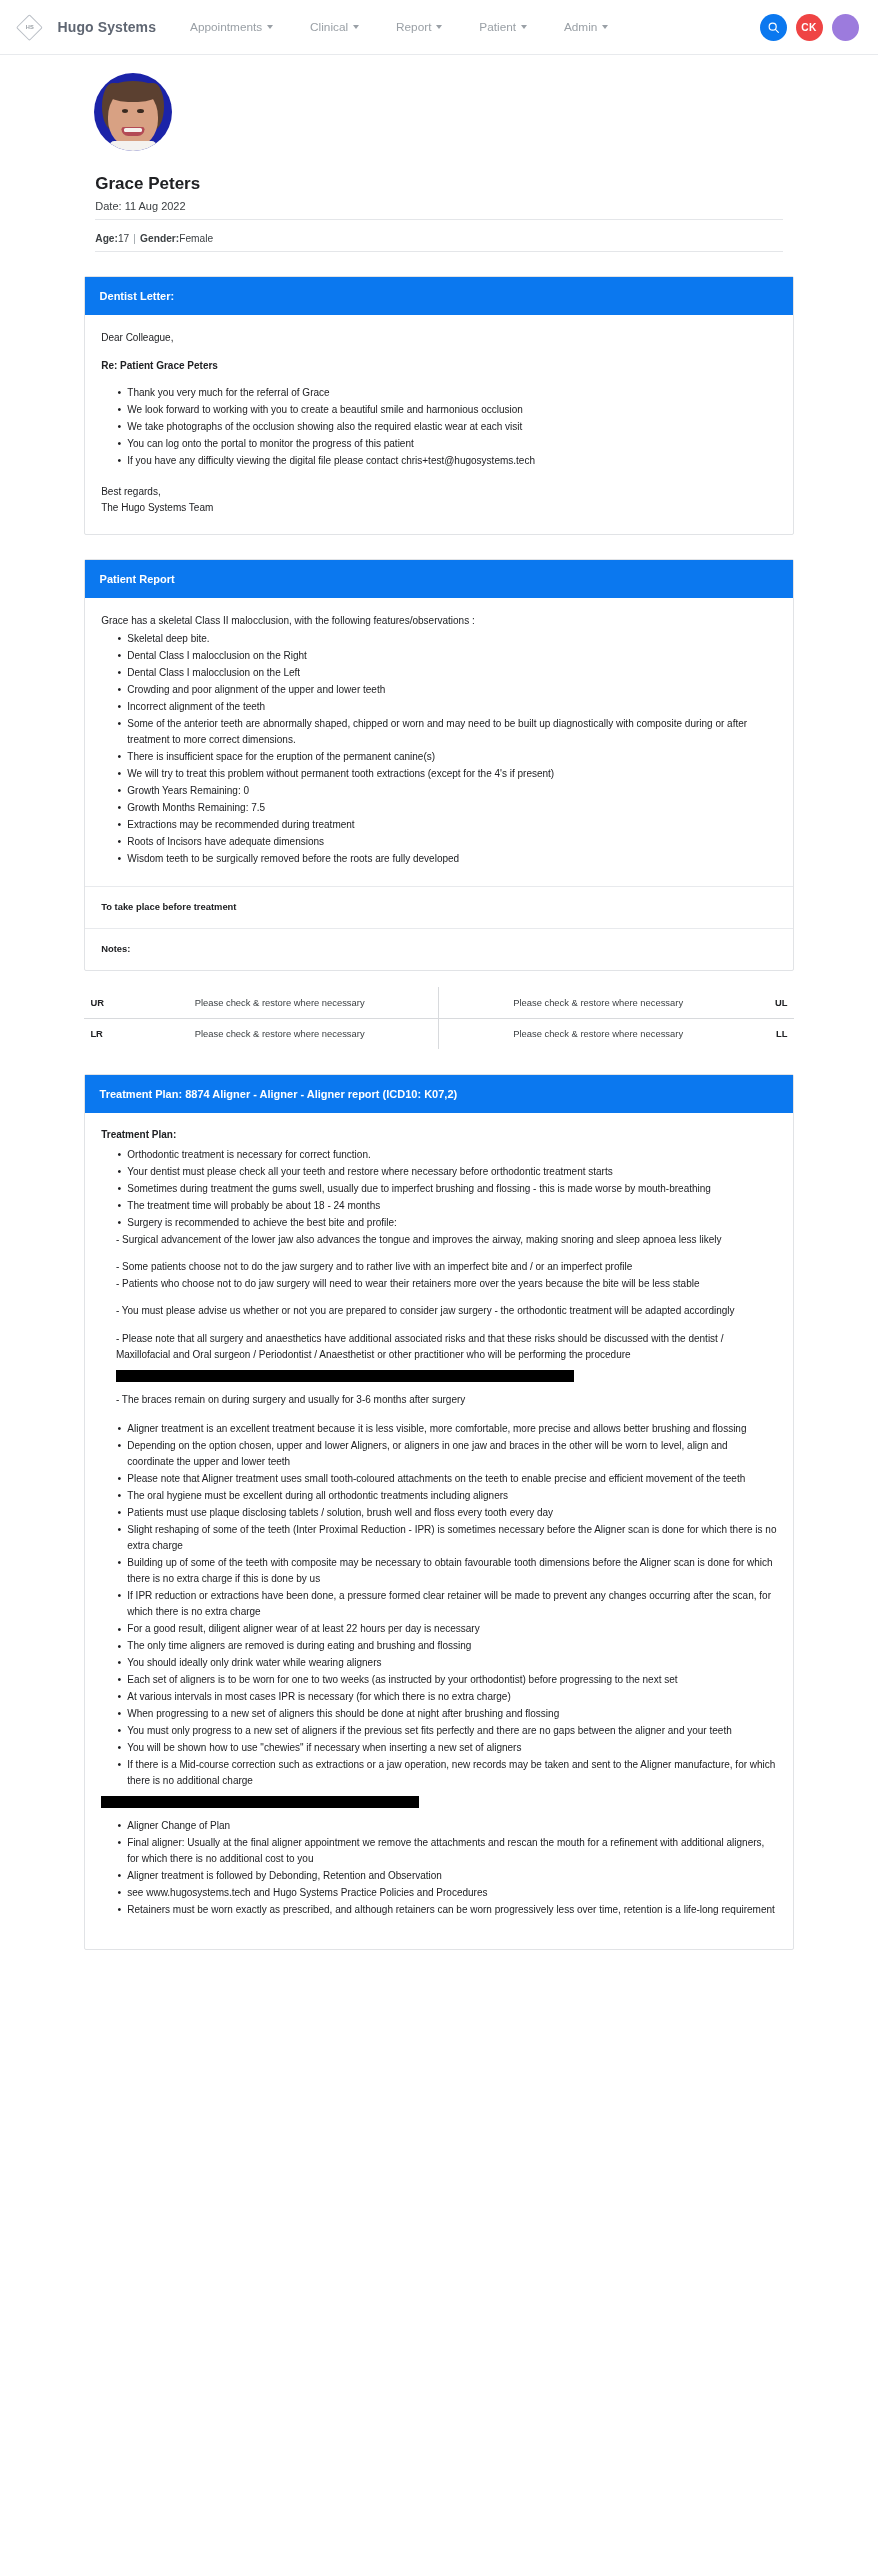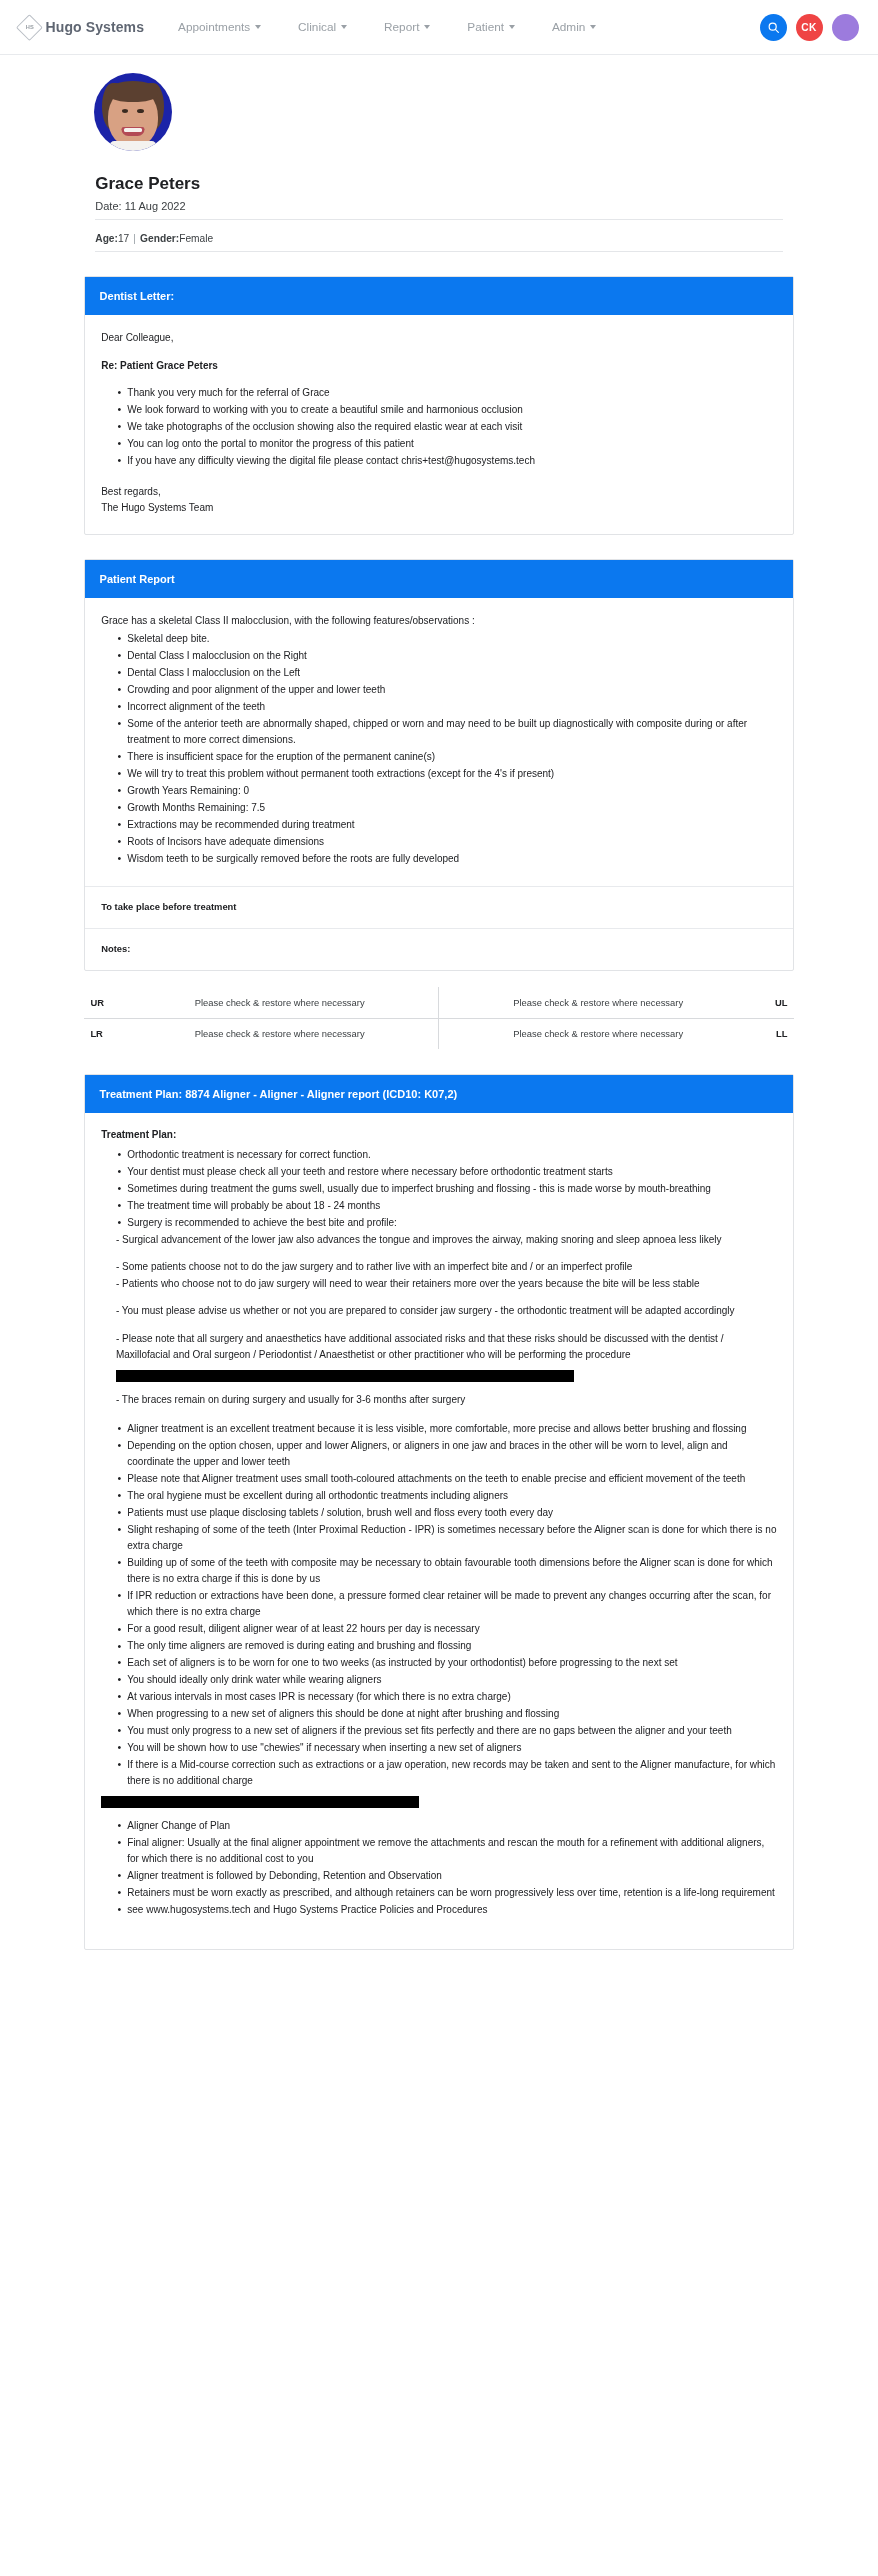--- a/index.html
+++ b/index.html
@@ -14,21 +14,21 @@
 
   
   .navbar {
     height: 55px;
     background: #ffffff;
     border-bottom: 0.8px solid #e8eaed;
     display: flex;
     align-items: center;
     padding: 0 19.5px 0 18px;
   }
-  .brand { display: flex; align-items: center; gap: 4px; }
+  .brand { display: flex; align-items: center; gap: 16px; }
   .brand-mark { width: 23.6px; height: 23.6px; position: relative; }
   .brand-mark .diamond {
     position: absolute; inset: 2.4px;
     border: 1.1px solid #b9bec5;
     transform: rotate(45deg);
     border-radius: 1.6px;
   }
   .brand-mark .hs {
     position: absolute; inset: 0;
     display: flex; align-items: center; justify-content: center;
@@ -398,37 +398,37 @@
           <li>Aligner treatment is an excellent treatment because it is less visible, more comfortable, more precise and allows better brushing and flossing</li>
           <li>Depending on the option chosen, upper and lower Aligners, or aligners in one jaw and braces in the other will be worn to level, align and coordinate the upper and lower teeth</li>
           <li>Please note that Aligner treatment uses small tooth-coloured attachments on the teeth to enable precise and efficient movement of the teeth</li>
           <li>The oral hygiene must be excellent during all orthodontic treatments including aligners</li>
           <li>Patients must use plaque disclosing tablets / solution, brush well and floss every tooth every day</li>
           <li>Slight reshaping of some of the teeth (Inter Proximal Reduction - IPR) is sometimes necessary before the Aligner scan is done for which there is no extra charge</li>
           <li>Building up of some of the teeth with composite may be necessary to obtain favourable tooth dimensions before the Aligner scan is done for which there is no extra charge if this is done by us</li>
           <li>If IPR reduction or extractions have been done, a pressure formed clear retainer will be made to prevent any changes occurring after the scan, for which there is no extra charge</li>
           <li>For a good result, diligent aligner wear of at least 22 hours per day is necessary</li>
           <li>The only time aligners are removed is during eating and brushing and flossing</li>
+          <li>You should ideally only drink water while wearing aligners</li>
           <li>Each set of aligners is to be worn for one to two weeks (as instructed by your orthodontist) before progressing to the next set</li>
-          <li>You should ideally only drink water while wearing aligners</li>
           <li>At various intervals in most cases IPR is necessary (for which there is no extra charge)</li>
           <li>When progressing to a new set of aligners this should be done at night after brushing and flossing</li>
           <li>You must only progress to a new set of aligners if the previous set fits perfectly and there are no gaps between the aligner and your teeth</li>
           <li>You will be shown how to use "chewies" if necessary when inserting a new set of aligners</li>
           <li>If there is a Mid-course correction such as extractions or a jaw operation, new records may be taken and sent to the Aligner manufacture, for which there is no additional charge</li>
         </ul>
 
         <span class="redacted mid2"></span>
 
         <ul class="bullets">
           <li>Aligner Change of Plan</li>
           <li>Final aligner: Usually at the final aligner appointment we remove the attachments and rescan the mouth for a refinement with additional aligners, for which there is no additional cost to you</li>
           <li>Aligner treatment is followed by Debonding, Retention and Observation</li>
+          <li>see www.hugosystems.tech and Hugo Systems Practice Policies and Procedures</li>
           <li>Retainers must be worn exactly as prescribed, and although retainers can be worn progressively less over time, retention is a life-long requirement</li>
-          <li>see www.hugosystems.tech and Hugo Systems Practice Policies and Procedures</li>
         </ul>
 
         <div class="spacer-14"></div>
       </div>
     </section>
 
   </div>
 </div>
 
 

